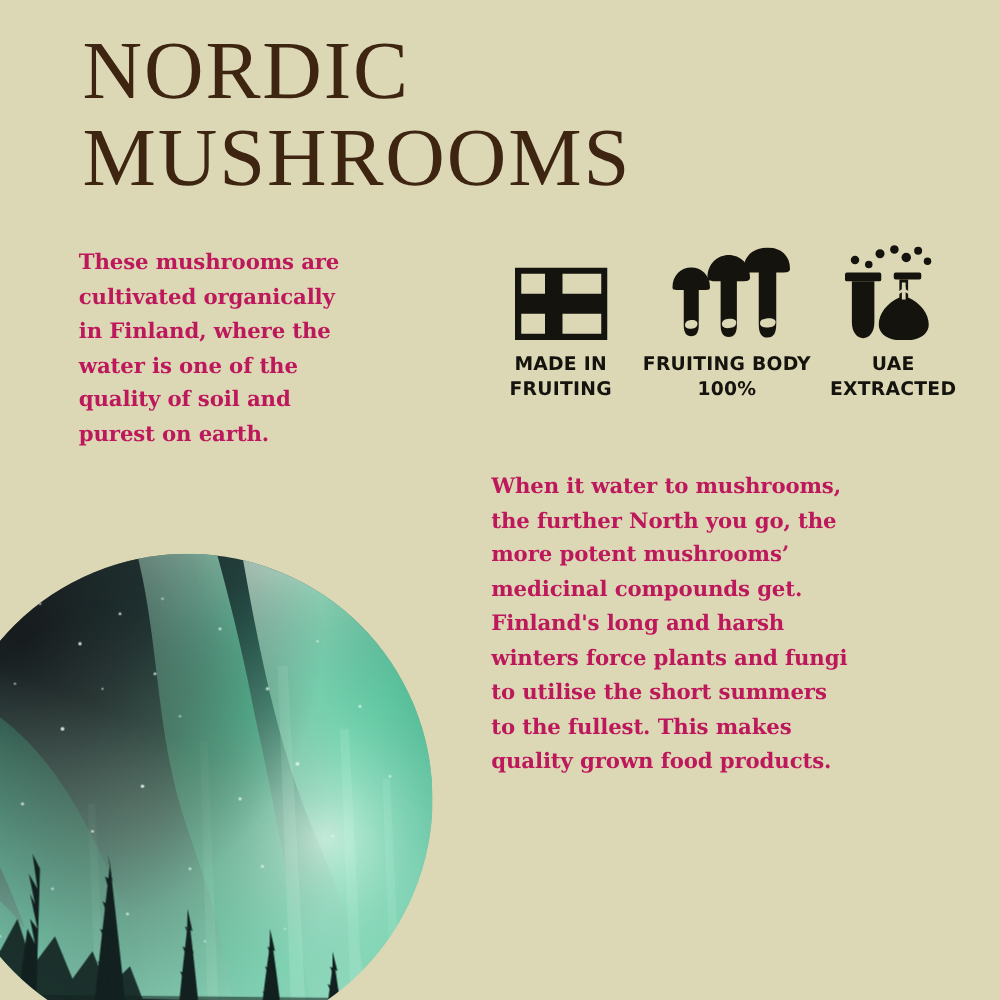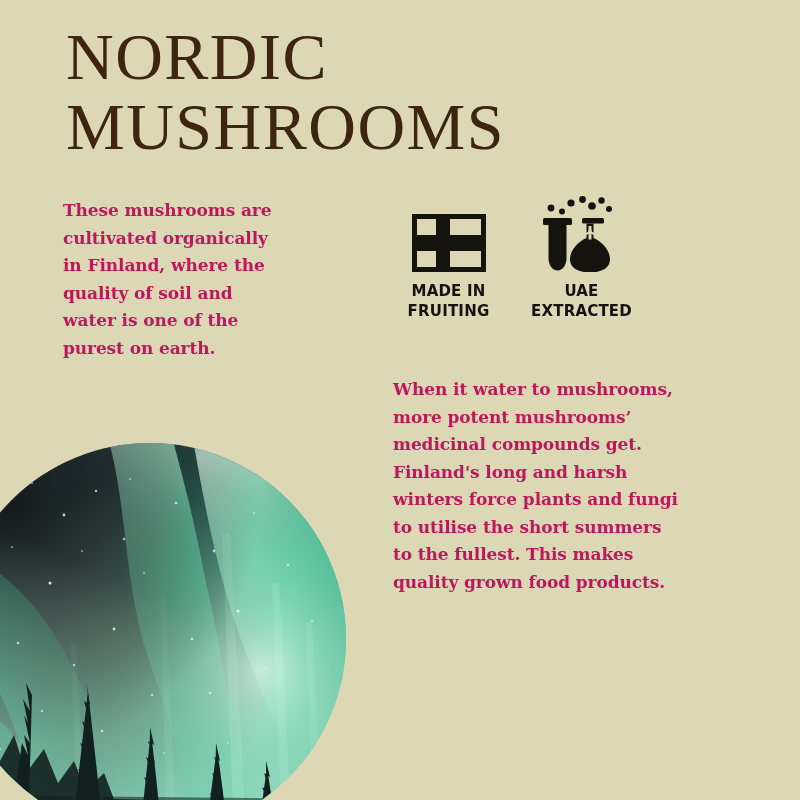--- a/index.html
+++ b/index.html
@@ -114,22 +114,22 @@
 
   <h1 id="heading">
     <span class="ln">NORDIC</span>
     <span class="ln">MUSHROOMS</span>
   </h1>
 
   <p id="para-left" class="body-copy">
     <span class="ln">These mushrooms are</span>
     <span class="ln">cultivated organically</span>
     <span class="ln">in Finland, where the</span>
+    <span class="ln">water is one of the</span>
     <span class="ln">quality of soil and</span>
-    <span class="ln">water is one of the</span>
     <span class="ln">purest on earth.</span>
   </p>
 
   <div id="badges">
 
     <div class="badge">
       <div class="badge-icon">
         <svg width="74" height="58" viewBox="0 0 74 58" aria-hidden="true">
           <rect x="0" y="0" width="74" height="58" fill="#14130d"></rect>
           <rect x="5" y="5" width="19" height="16" fill="#dcd7b4"></rect>
@@ -137,20 +137,47 @@
           <rect x="5" y="37" width="19" height="16" fill="#dcd7b4"></rect>
           <rect x="38" y="37" width="31" height="16" fill="#dcd7b4"></rect>
         </svg>
       </div>
       <div class="badge-label">
         <span class="ln">MADE IN</span>
         <span class="ln">FRUITING</span>
       </div>
     </div>
 
+    <div class="badge">
+      <div class="badge-icon">
+        <svg width="100" height="74" viewBox="0 0 100 74" aria-hidden="true">
+          <g fill="#14130d">
+
+            <path d="M6 32 C6 22 13 16 21 16 C29 16 36 22 36 32 C36 34 34 34 31 34
+                     L27 34 L27 62 C27 68 25 71 21 71 C17 71 15 68 15 62 L15 34
+                     L11 34 C8 34 6 34 6 32 Z"></path>
+            <path d="M16 62 C16 59 19 58 22 58 C24 58 26 59 26 61 C26 64 23 65 20 65 C17.5 65 16 64 16 62 Z" fill="#dcd7b4"></path>
+
+            <path d="M34 24 C34 13 42 6 51 6 C60 6 68 13 68 24 C68 26.5 66 27 62 27
+                     L57.5 27 L57.5 62 C57.5 68.5 55.5 71.5 51 71.5 C46.5 71.5 44.5 68.5 44.5 62
+                     L44.5 27 L40 27 C36 27 34 26.5 34 24 Z"></path>
+            <path d="M45.5 61 C45.5 58 49 57 52.5 57 C55 57 57 58 57 60 C57 63.5 53.5 64.5 50 64.5 C47.5 64.5 45.5 63.5 45.5 61 Z" fill="#dcd7b4"></path>
+
+            <path d="M63 17 C63 6 72 0 82 0 C92 0 100 6 100 17 C100 19.5 98 20 94 20
+                     L89 20 L89 61 C89 68.5 87 72 82 72 C77 72 75 68.5 75 61
+                     L75 20 L69 20 C65 20 63 19.5 63 17 Z"></path>
+            <path d="M76 60.5 C76 57.5 80 56.5 83.5 56.5 C86 56.5 88.5 57.5 88.5 59.5 C88.5 63 85 64 81 64 C78.5 64 76 63 76 60.5 Z" fill="#dcd7b4"></path>
+          </g>
+        </svg>
+      </div>
+      <div class="badge-label">
+        <span class="ln">FRUITING BODY</span>
+        <span class="ln">100%</span>
+      </div>
+    </div>
 
     <div class="badge">
       <div class="badge-icon">
         <svg width="88" height="76" viewBox="0 0 88 76" aria-hidden="true">
           <g fill="#14130d">
 
             <circle cx="13" cy="12" r="3.4"></circle>
             <circle cx="24" cy="15.5" r="3"></circle>
             <circle cx="33" cy="7" r="3.6"></circle>
             <circle cx="44.5" cy="3.5" r="3.4"></circle>
@@ -176,20 +203,21 @@
       <div class="badge-label">
         <span class="ln">UAE</span>
         <span class="ln">EXTRACTED</span>
       </div>
     </div>
 
   </div>
 
   <p id="para-right" class="body-copy">
     <span class="ln">When it water to mushrooms,</span>
+    <span class="ln">the further North you go, the</span>
     <span class="ln">more potent mushrooms’</span>
     <span class="ln">medicinal compounds get.</span>
     <span class="ln">Finland's long and harsh</span>
     <span class="ln">winters force plants and fungi</span>
     <span class="ln">to utilise the short summers</span>
     <span class="ln">to the fullest. This makes</span>
     <span class="ln">quality grown food products.</span>
   </p>
 
   <div id="aurora-wrap">

